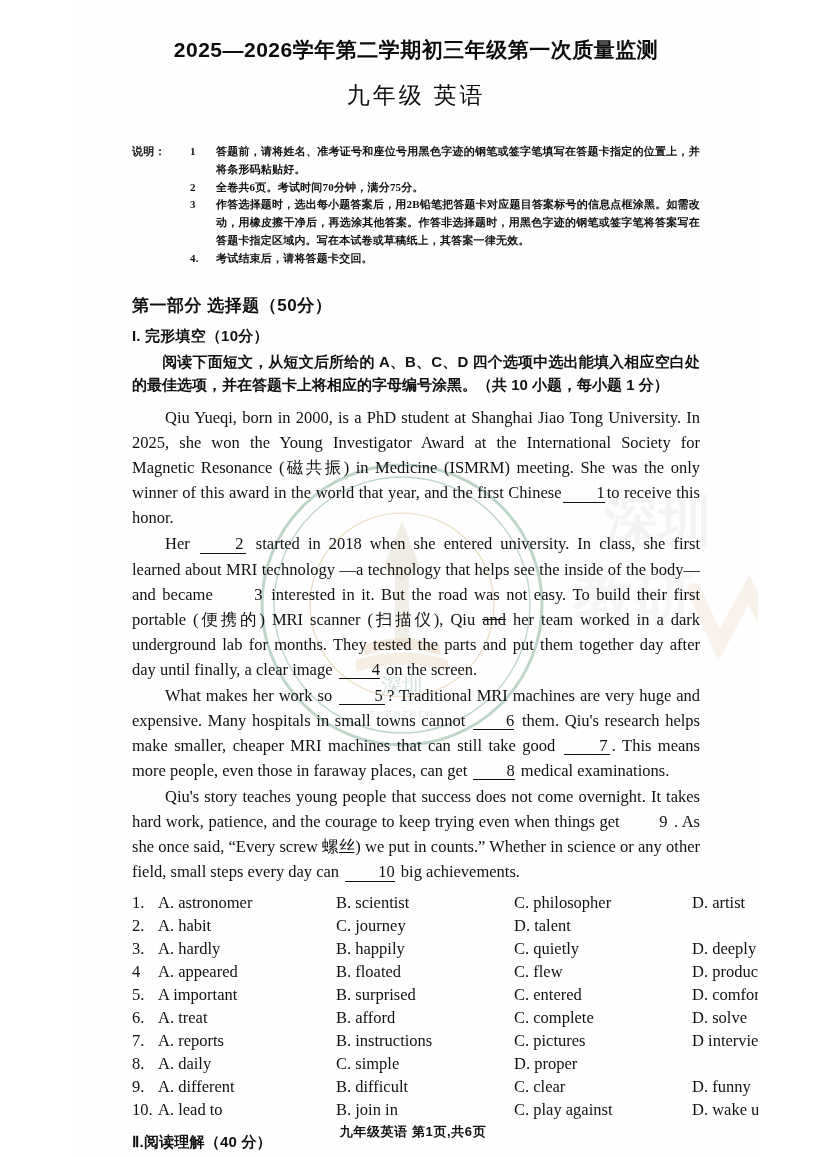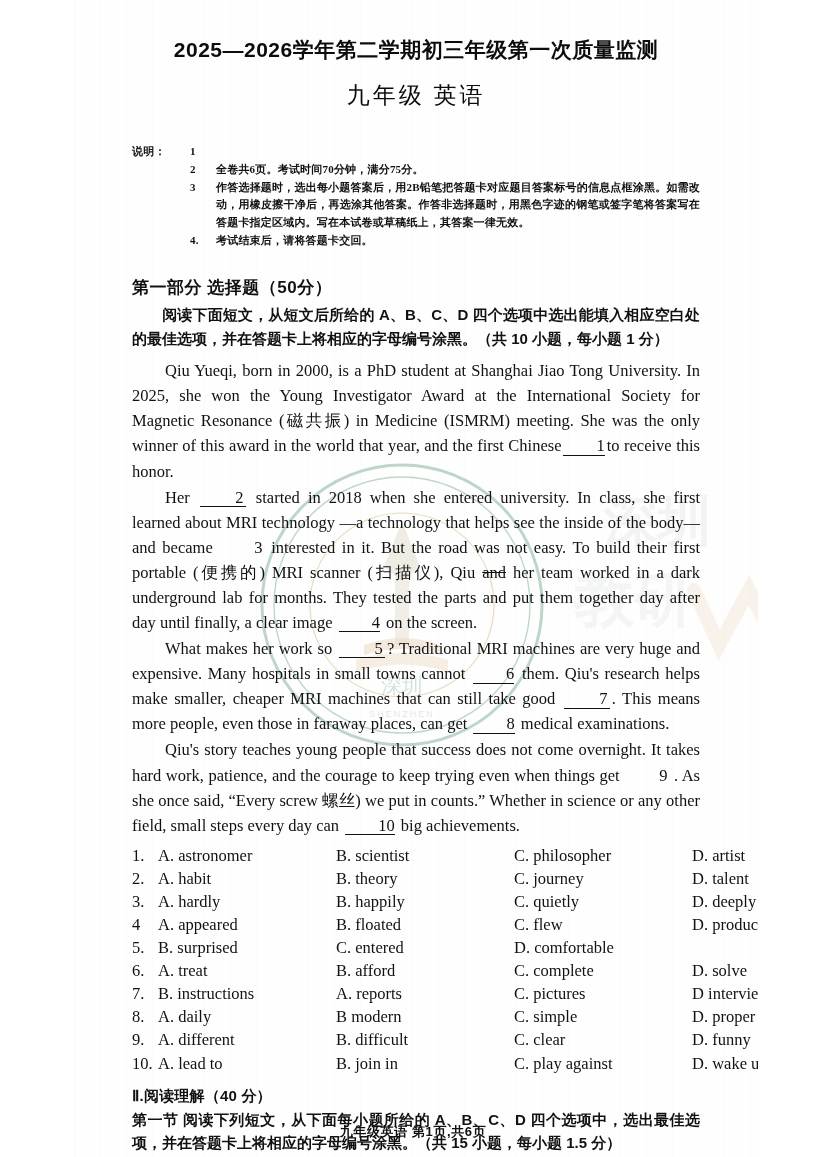--- a/index.html
+++ b/index.html
@@ -246,20 +246,21 @@
   <div id="content">
 
     <div class="doc-title">2025—2026学年第二学期初三年级第一次质量监测</div>
     <div class="doc-subtitle">九年级  英语</div>
 
     <div class="instructions">
 
       <div class="instr-row">
         <span class="instr-lead">说明：</span>
         <span class="instr-num">1</span>
+        <span class="instr-body">答题前，请将姓名、准考证号和座位号用黑色字迹的钢笔或签字笔填写在答题卡指定的位置上，并将条形码粘贴好。</span>
       </div>
 
       <div class="instr-row">
         <span class="instr-lead"></span>
         <span class="instr-num">2</span>
         <span class="instr-body">全卷共6页。考试时间70分钟，满分75分。</span>
       </div>
 
       <div class="instr-row">
         <span class="instr-lead"></span>
@@ -270,20 +271,21 @@
       <div class="instr-row">
         <span class="instr-lead"></span>
         <span class="instr-num">4.</span>
         <span class="instr-body">考试结束后，请将答题卡交回。</span>
       </div>
 
     </div>
 
     <div class="part-heading">第一部分 选择题（50分）</div>
 
+    <div class="section-heading">I. 完形填空（10分）</div>
 
     <div class="section-intro">
       <span class="indent2"></span><span>阅读下面短文，从短文后所给的 A、B、C、D 四个选项中选出能填入相应空白处的最佳选项，并</span><span>在答题卡上将相应的字母编号涂黑。（共 10 小题，每小题 1 分）</span>
     </div>
 
     <div class="passage">
 
       <p><span>Qiu Yueqi, born in 2000, is a PhD student at Shanghai Jiao Tong University. In 2025, she won the Young Investigator Award at the International Society for Magnetic Resonance (磁共振) in Medicine (ISMRM) meeting. She was the only winner of this award in the world that year, and the first Chinese</span><span class="blank">1</span><span>to receive this honor.</span></p>
 
       <p><span>Her</span> <span class="blank wide">2</span> <span>started in 2018 when she entered university. In class, she first learned about MRI technology —a technology that helps see the inside of the body—and became</span> <span class="blank nb">3</span> <span>interested in it. But the road was not easy. To build their first portable (便携的) MRI scanner (扫描仪), Qiu</span> <span class="strike">and</span> <span>her team worked in a dark underground lab for months. They tested the parts and put them together day after day until finally, a clear image</span> <span class="blank">4</span> <span>on the screen.</span></p>
@@ -300,21 +302,20 @@
         <span class="opt-num">1.</span>
         <span class="opt-cell">A. astronomer</span>
         <span class="opt-cell">B. scientist</span>
         <span class="opt-cell">C. philosopher</span>
         <span class="opt-cell">D. artist</span>
       </div>
 
       <div class="opt-row">
         <span class="opt-num">2.</span>
         <span class="opt-cell">A. habit</span>
-        <span class="opt-cell">B. theory</span>
         <span class="opt-cell">C. journey</span>
         <span class="opt-cell">D. talent</span>
       </div>
 
       <div class="opt-row">
         <span class="opt-num">3.</span>
         <span class="opt-cell">A. hardly</span>
         <span class="opt-cell">B. happily</span>
         <span class="opt-cell">C. quietly</span>
         <span class="opt-cell">D. deeply</span>
@@ -323,45 +324,45 @@
       <div class="opt-row">
         <span class="opt-num">4</span>
         <span class="opt-cell">A. appeared</span>
         <span class="opt-cell">B. floated</span>
         <span class="opt-cell">C. flew</span>
         <span class="opt-cell">D. produced</span>
       </div>
 
       <div class="opt-row">
         <span class="opt-num">5.</span>
+        <span class="opt-cell">A  important</span>
         <span class="opt-cell">B. surprised</span>
         <span class="opt-cell">C. entered</span>
         <span class="opt-cell">D. comfortable</span>
       </div>
 
       <div class="opt-row">
         <span class="opt-num">6.</span>
         <span class="opt-cell">A. treat</span>
         <span class="opt-cell">B. afford</span>
         <span class="opt-cell">C. complete</span>
         <span class="opt-cell">D. solve</span>
       </div>
 
       <div class="opt-row">
         <span class="opt-num">7.</span>
+        <span class="opt-cell">A. reports</span>
         <span class="opt-cell">B. instructions</span>
-        <span class="opt-cell">A. reports</span>
         <span class="opt-cell">C. pictures</span>
         <span class="opt-cell">D  interviews</span>
       </div>
 
       <div class="opt-row">
         <span class="opt-num">8.</span>
         <span class="opt-cell">A. daily</span>
-        <span class="opt-cell">B  modern</span>
         <span class="opt-cell">C. simple</span>
         <span class="opt-cell">D. proper</span>
       </div>
 
       <div class="opt-row">
         <span class="opt-num">9.</span>
         <span class="opt-cell">A. different</span>
         <span class="opt-cell">B. difficult</span>
         <span class="opt-cell">C. clear</span>
         <span class="opt-cell">D. funny</span>

